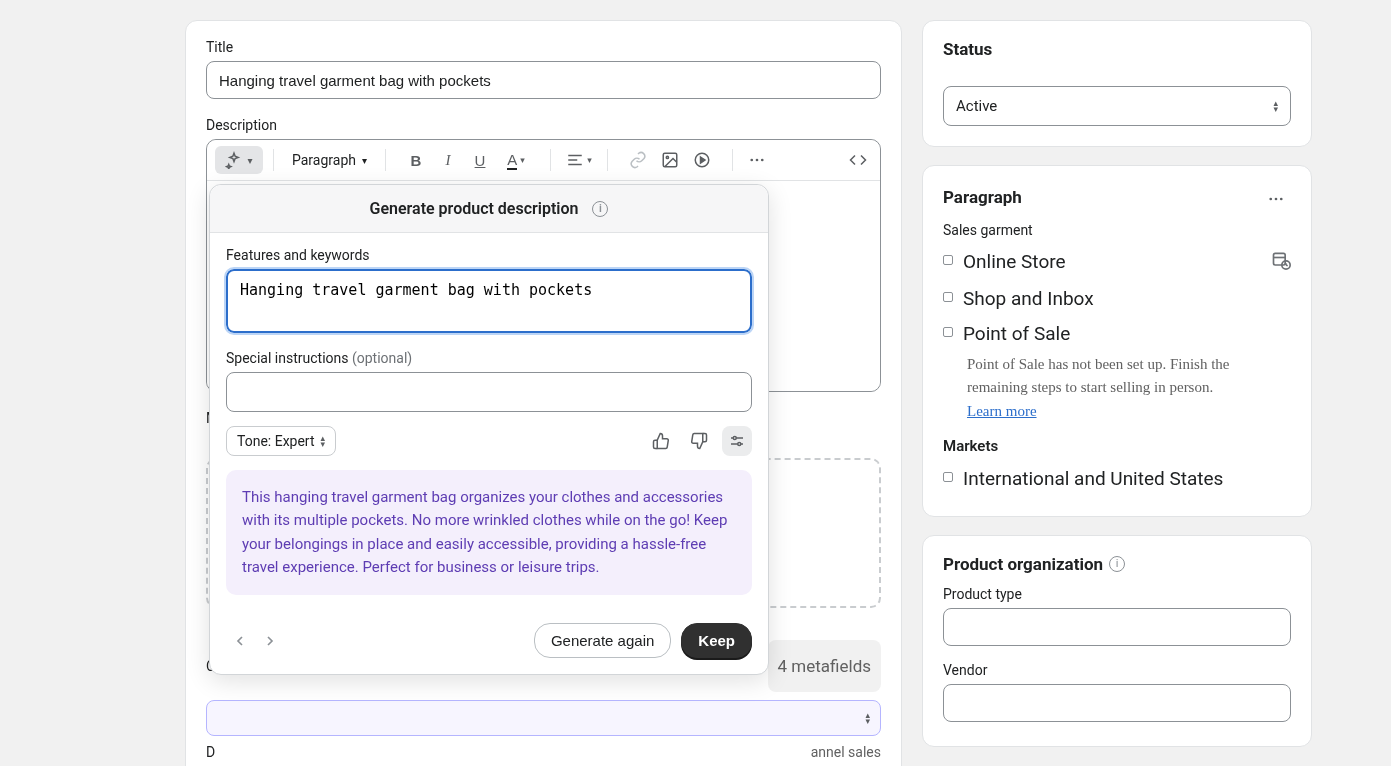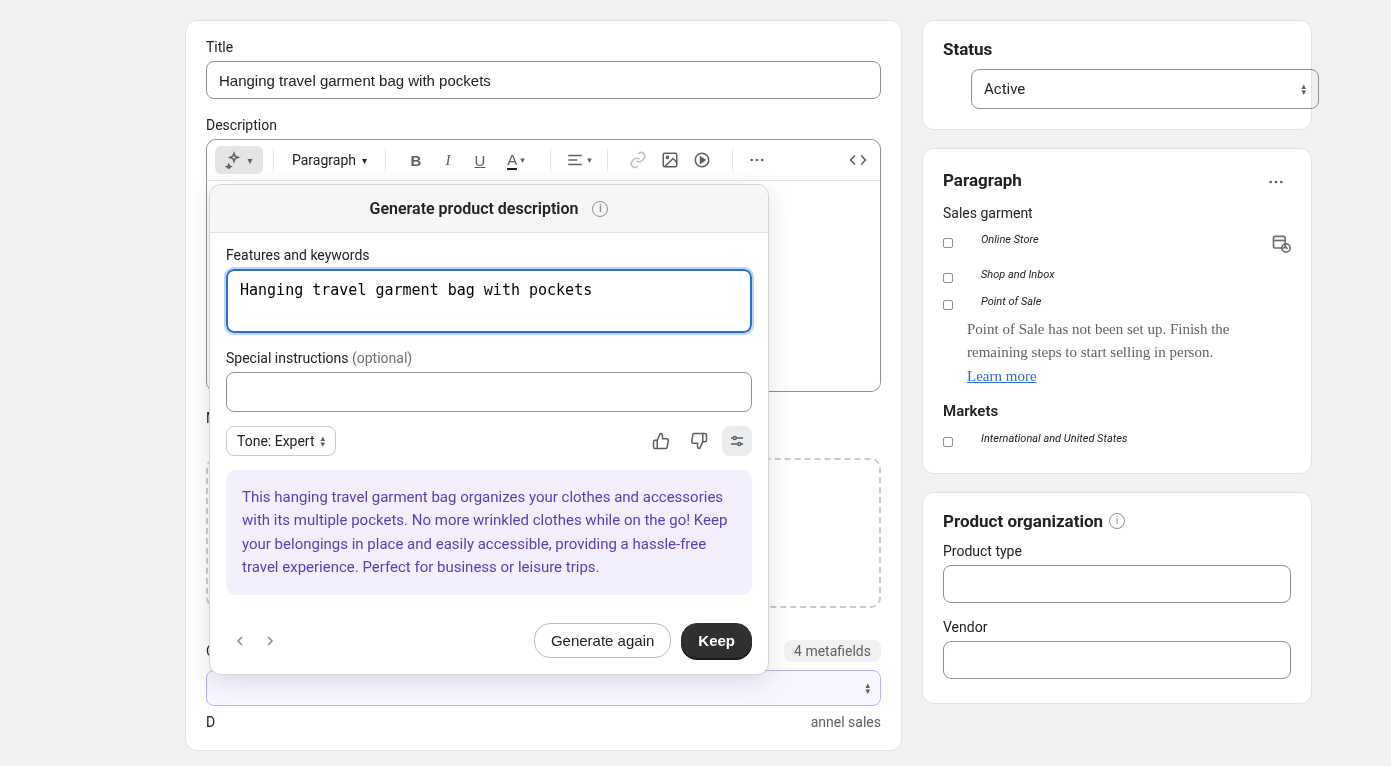--- a/index.html
+++ b/index.html
@@ -155,40 +155,40 @@
     border:2px dashed #c9cccf;
     border-radius:10px;
     height:150px;
     margin-top:32px;
   }
   .meta-row {
     display:flex; align-items:center; justify-content:flex-end;
     margin-top:32px;
   }
   .badge {
-    background:#f1f1f1; border-radius:8px; padding:3px 10px; font-size:14px; color:#616161;
+    background:#f1f1f1; border-radius:8px; padding:16px 10px; font-size:17px; color:#616161;
   }
   .sel-row {
     display:flex; gap:12px; margin-top:8px; align-items:center;
   }
   .sel {
     flex:1; border:1px solid #b5b5ff; background:#f7f5ff; border-radius:8px; height:36px;
     display:flex; align-items:center; justify-content:flex-end; padding:0 10px;
   }
   .truncated-label { color:#202223; font-size:14px; }
 
   
-  .side-title { font-size:17px; font-weight:700; margin-bottom:10px; }
+  .side-title { font-size:17px; font-weight:700; margin-bottom:27px; }
   .side-select {
     width:100%; border:1px solid #8c9196; border-radius:8px;
-    padding:10px 12px; font-size:15px; display:flex; align-items:center; justify-content:space-between; cursor:pointer;margin-left:28px;
+    padding:10px 12px; font-size:15px; display:flex; align-items:center; justify-content:space-between; cursor:pointer;
   }
   .pub-header { display:flex; justify-content:space-between; align-items:center; }
   .channel-label { font-size:14px; color:#202223; margin:8px 0 6px; }
-  .channel-item { display:flex; align-items:flex-start; gap:28px; padding:6px 0; font-size:11px;font-style:italic; }
+  .channel-item { display:flex; align-items:flex-start; gap:10px; padding:6px 0; font-size:19px; }
   .channel-item .bullet {
     width:10px; height:10px; border:1.5px solid #8c9196; border-radius:2px; margin-top:5px; flex-shrink:0;
   }
   .channel-sub { color:#616161; font-size:15px; line-height:1.5; margin-left:24px; margin-top:2px;font-family:Liberation Serif, serif;}
   .link { color:#2c6ecb; text-decoration:underline; cursor:pointer; }
   .markets-label { font-size:15px; font-weight:600; margin-top:14px; margin-bottom:6px; }
   .info-icon { width:16px;height:16px;border:1.5px solid #8c9196;border-radius:50%;display:inline-flex;align-items:center;justify-content:center;font-size:11px;color:#8c9196;margin-left:6px;}
   .sched-icon { color:#6d7175; }
   .chev { display:inline-block; }
   .updown { display:flex; flex-direction:column; line-height:6px; font-size:9px; color:#5c5f62;}

